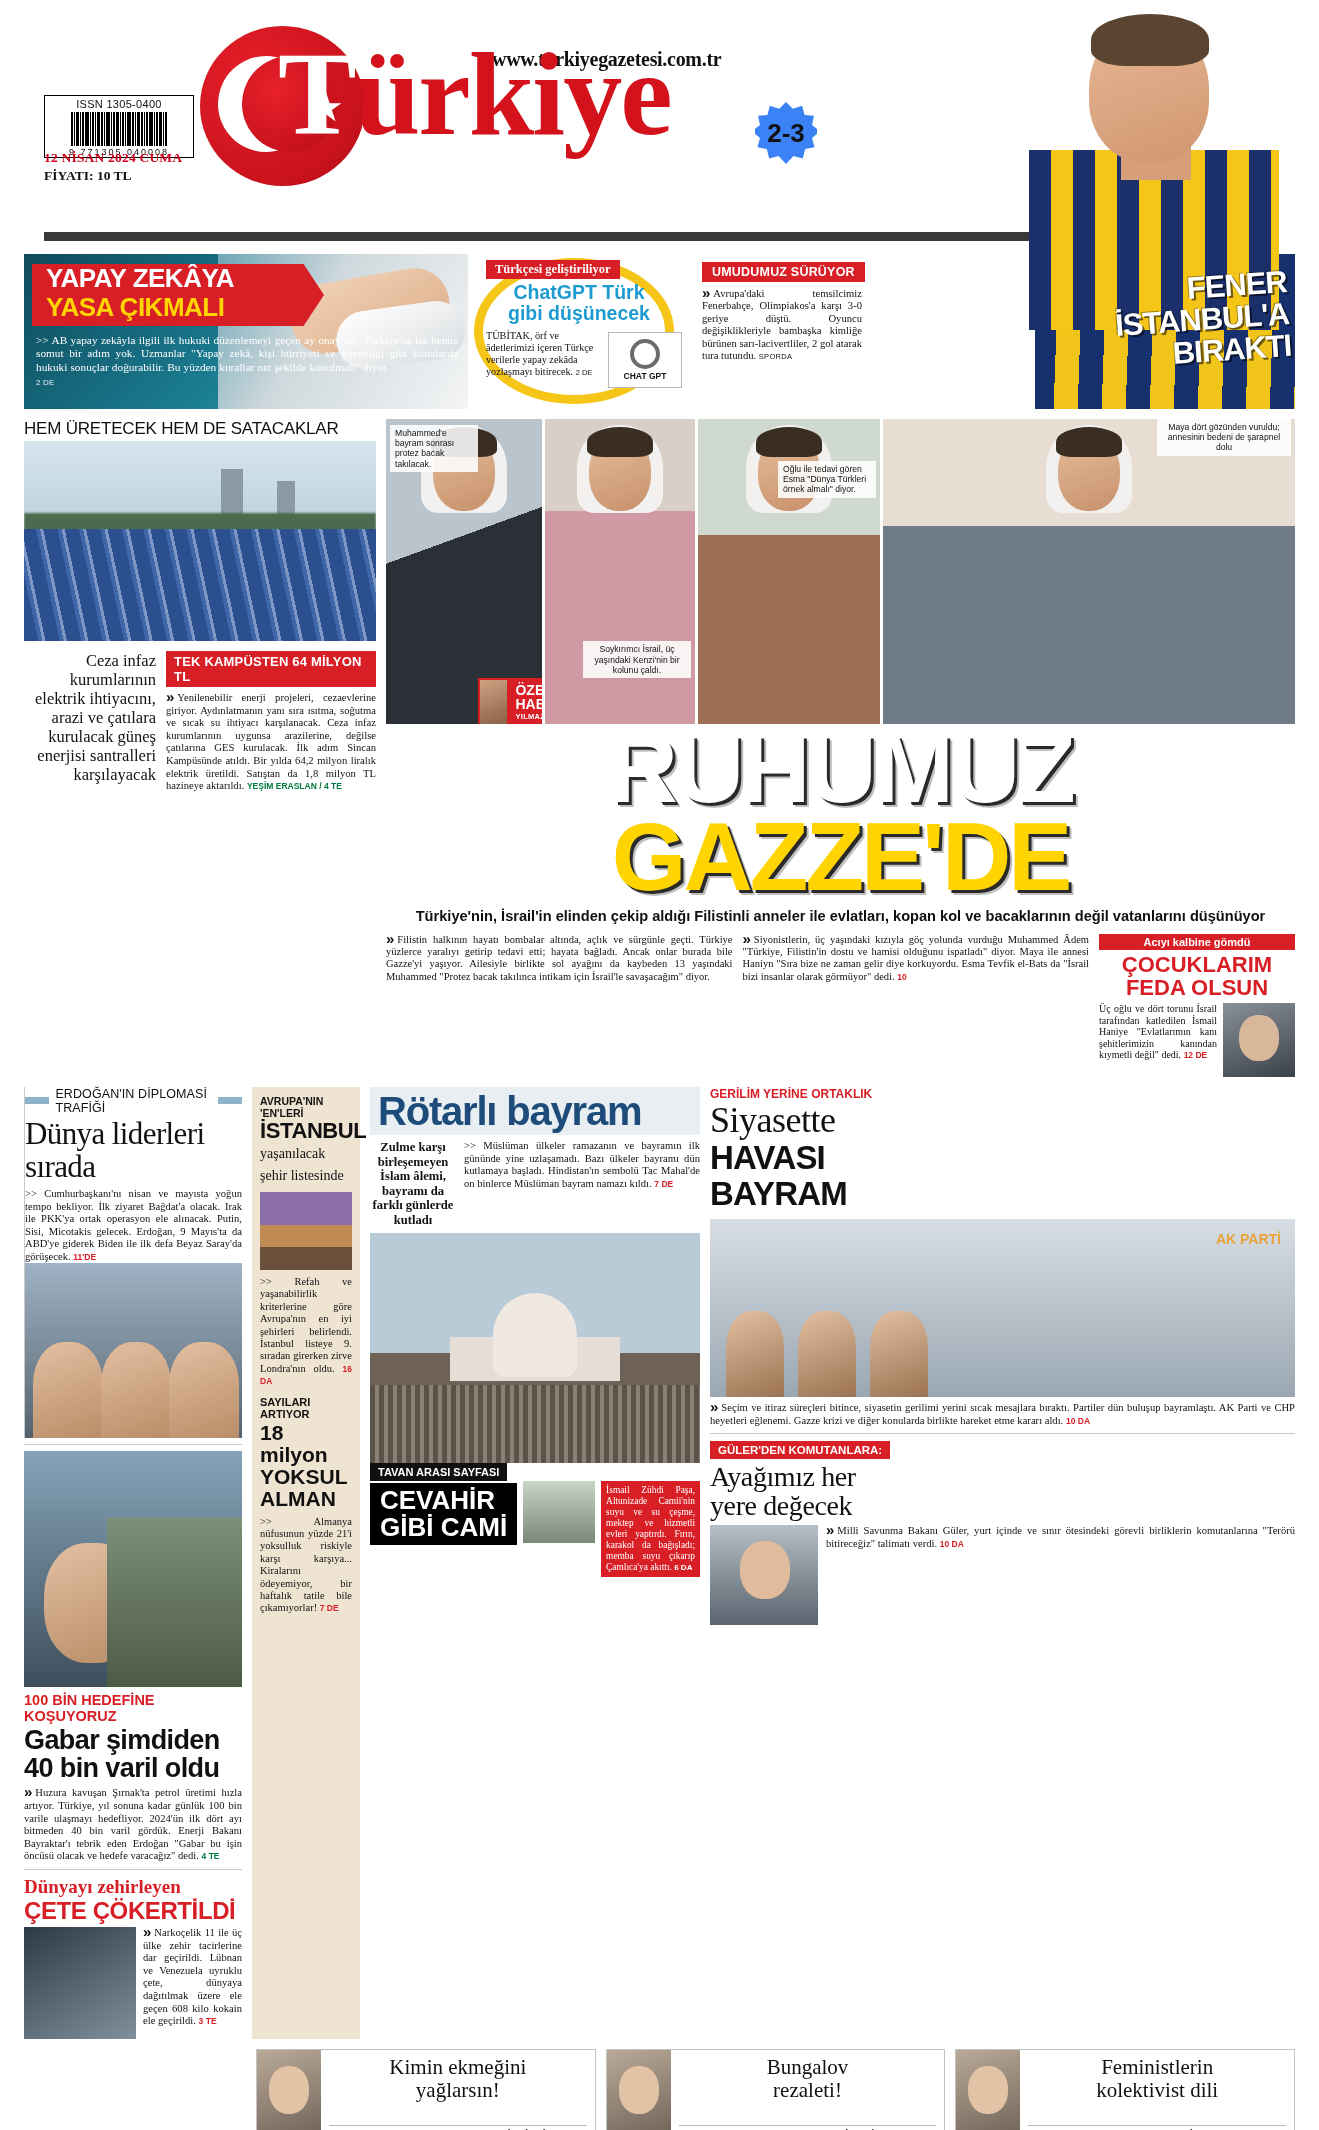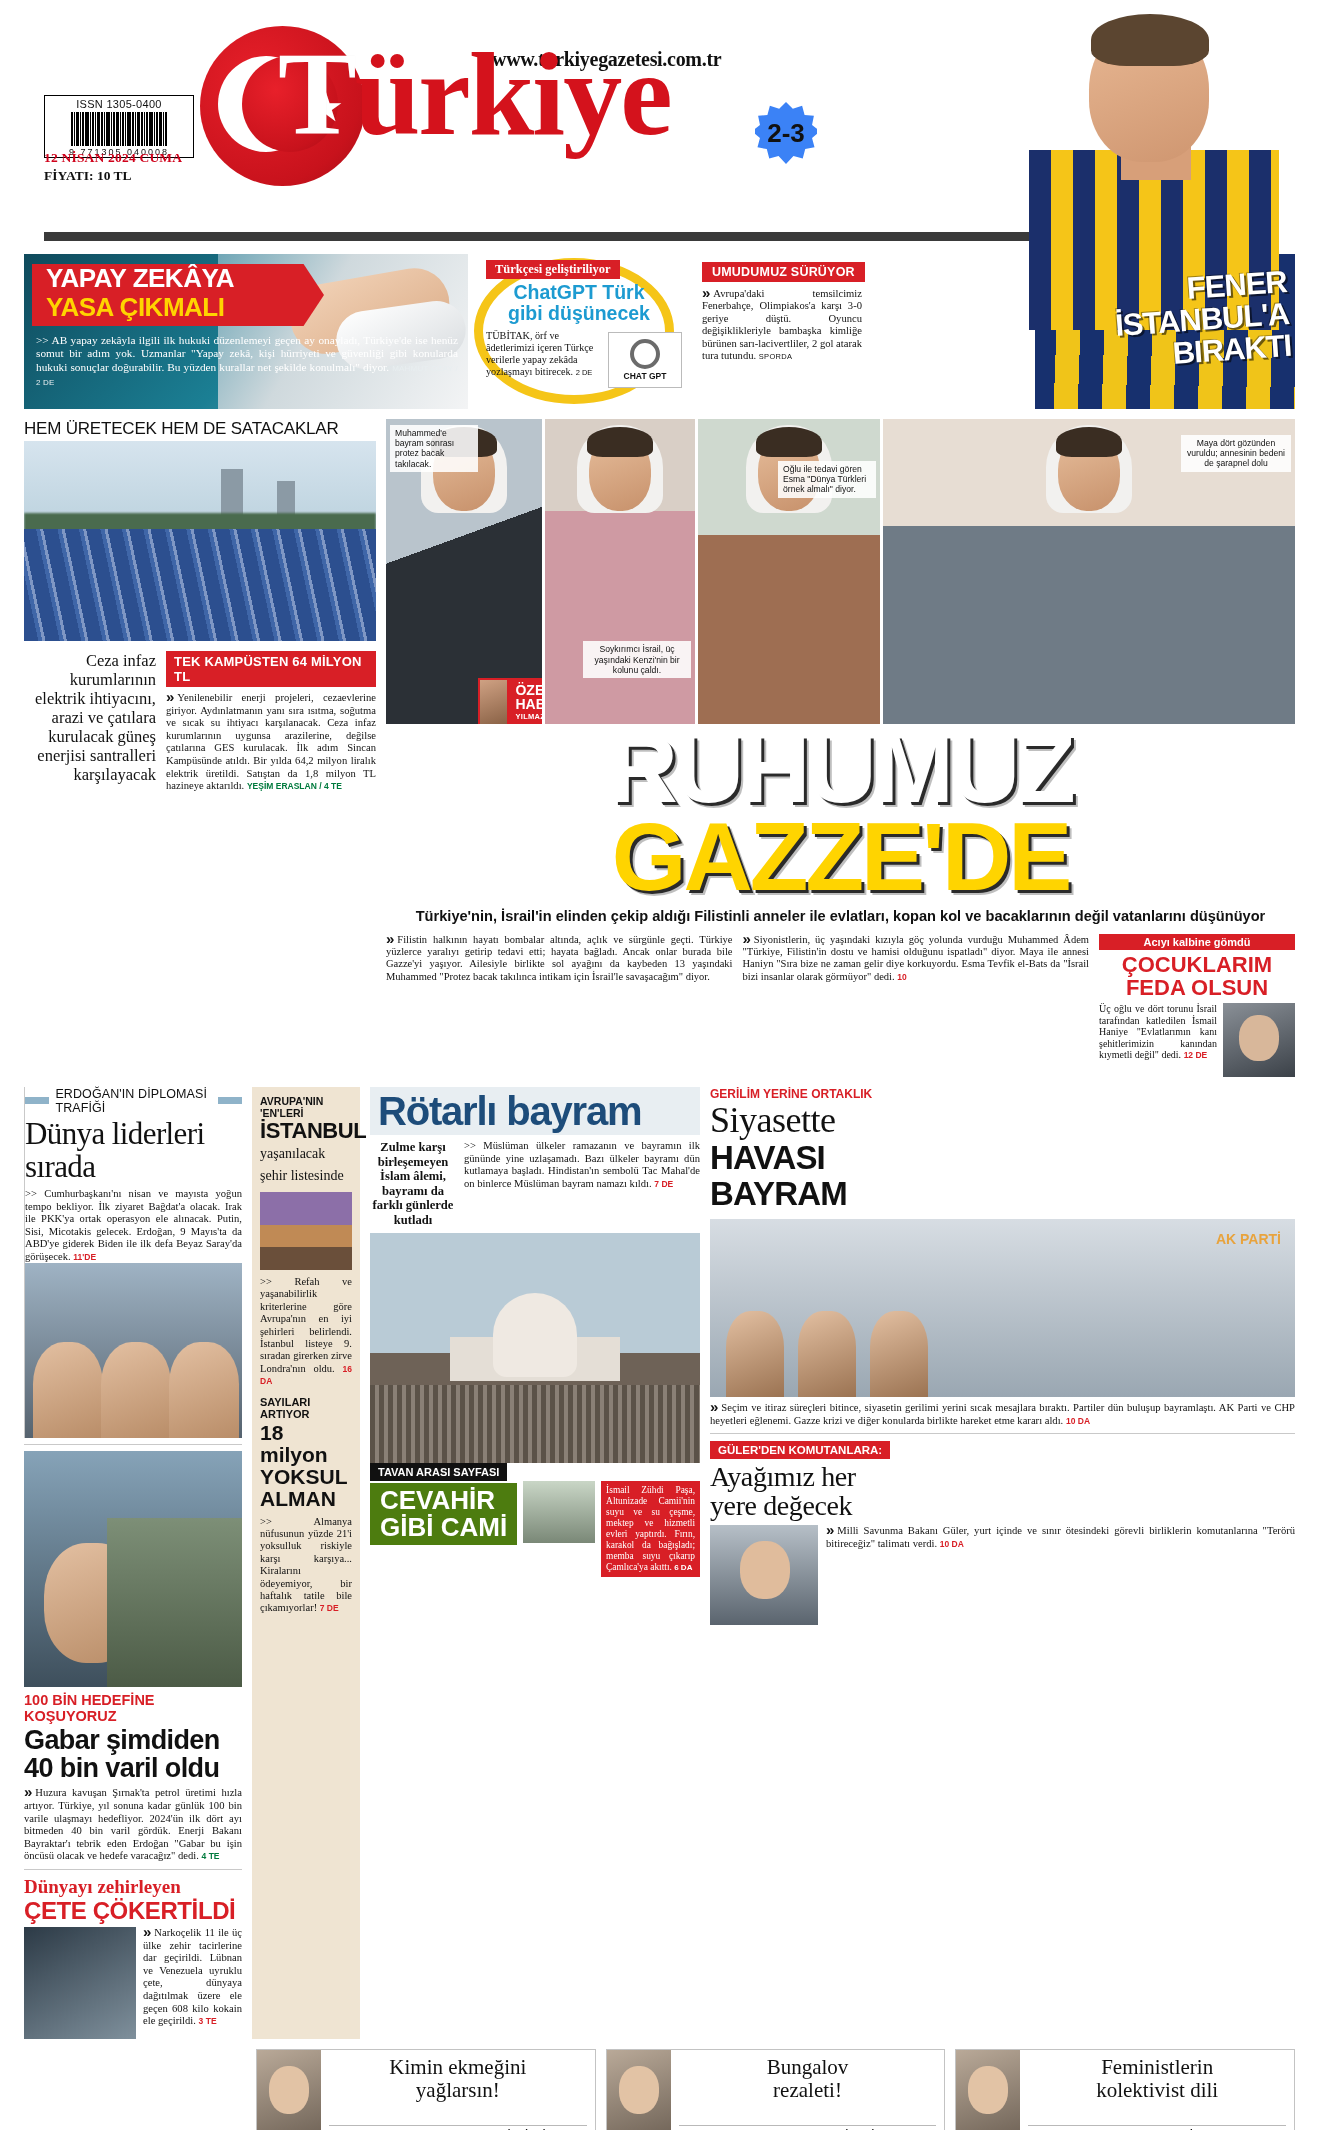--- a/index.html
+++ b/index.html
@@ -206,21 +206,21 @@
   .gp .face{ position:absolute; left:50%; transform:translateX(-50%); top:16px; width:62px; height:76px; border-radius:46%; background:linear-gradient(160deg,#e6bd9b,#c7916b);}
   .gp .hair{ position:absolute; left:50%; transform:translateX(-50%); top:8px; width:66px; height:30px; border-radius:50% 50% 24% 24%; background:#3a2d22;}
   .gp .scarf{ position:absolute; left:50%; transform:translateX(-50%); top:6px; width:86px; height:88px; border-radius:48% 48% 20% 20%; background:#f2f1ef; z-index:0;}
   .cap{
     position:absolute; background:rgba(255,255,255,.88); color:#111; padding:3px 5px;
     font-family:"Liberation Sans",sans-serif; font-size:8.6px; line-height:10.2px;
   }
   .cap-tl{ left:4px; top:6px; width:88px; }
   .cap-br{ right:4px; bottom:46px; width:108px; text-align:center; }
   .cap-tr{ right:4px; top:42px; width:98px; }
-  .cap-top{ right:4px; top:16px; width:110px; text-align:center; }
+  .cap-top{ right:4px; top:0; width:134px; text-align:center; }
 
   .ozel-badge{
     position:absolute; left:92px; bottom:-2px; z-index:8; display:flex; align-items:stretch;
     border:2px solid #d81f26; background:#fff;
   }
   .ozel-photo{ width:40px; height:44px; background:linear-gradient(160deg,#cfa183,#8a6246); }
   .ozel-txt{ background:#d81f26; color:#fff; padding:3px 8px 2px; font-family:"Liberation Sans",sans-serif; font-weight:bold; }
   .ozel-txt .b{ font-size:14px; line-height:14px; display:block; }
   .ozel-txt .s{ font-size:7.5px; letter-spacing:.3px; display:block; margin-top:1px;}
 
@@ -292,21 +292,21 @@
   .rc-l{ width:86px; text-align:center; font-family:"Liberation Serif",serif; font-size:12.6px; line-height:14.6px; font-weight:bold;}
   .rc-r{ flex:1; font-family:"Liberation Serif",serif; font-size:10.6px; line-height:12.6px; text-align:justify;}
   .taj-photo{ width:100%; height:230px; margin-top:6px; background:linear-gradient(180deg,#b9cbd6 0 52%,#6e6257 52% 100%); position:relative; overflow:hidden;}
   .taj-dome{ position:absolute; left:50%; transform:translateX(-50%); top:26%; width:84px; height:84px; border-radius:50% 50% 16% 16%; background:#efe9e2;}
   .taj-base{ position:absolute; left:50%; transform:translateX(-50%); bottom:36%; width:170px; height:44px; background:#e4ded6;}
   .taj-crowd{ position:absolute; left:0; right:0; bottom:0; height:34%; background:repeating-linear-gradient(90deg,#5b5248 0 5px,#8a8076 5px 9px);}
   .tavan-bar{
     display:flex; align-items:stretch; margin-top:0;
   }
   .tavan-kick{ background:#111; color:#fff; font-family:"Liberation Sans",sans-serif; font-weight:bold; font-size:11px; padding:3px 8px; align-self:flex-start;}
-  .cevahir-box{ background:#4d7c0f; color:#fff; font-family:"Liberation Sans",sans-serif; font-weight:bold; font-size:26px; line-height:27px; padding:4px 10px; margin-top:2px;}
+  .cevahir-box{ background:#000000; color:#fff; font-family:"Liberation Sans",sans-serif; font-weight:bold; font-size:26px; line-height:27px; padding:4px 10px; margin-top:2px;}
 
   .siyaset-kicker{ font-family:"Liberation Sans",sans-serif; font-weight:bold; font-size:12px; color:#d81f26; }
   .siyaset-h1{ font-family:"Liberation Serif",serif; font-size:36px; line-height:37px; margin:1px 0 0; letter-spacing:-.5px;}
   .siyaset-h2{ font-family:"Liberation Sans",sans-serif; font-weight:bold; font-size:33px; line-height:34px; letter-spacing:-.8px; margin-top:2px;}
   .akparti-photo{ width:100%; height:178px; margin-top:8px; background:linear-gradient(180deg,#d7dde3,#9aa7b2); position:relative; overflow:hidden;}
   .akparti-photo .logo{ position:absolute; right:14px; top:12px; font-family:"Liberation Sans",sans-serif; font-weight:bold; font-size:14px; color:#e8a33d;}
   .akparti-photo .p{ position:absolute; bottom:0; width:58px; height:86px; border-radius:42% 42% 0 0; background:linear-gradient(160deg,#e3c0a2,#9b7352);}
 
   .guler-kicker{
     background:#d81f26; color:#fff; font-family:"Liberation Sans",sans-serif; font-weight:bold;

